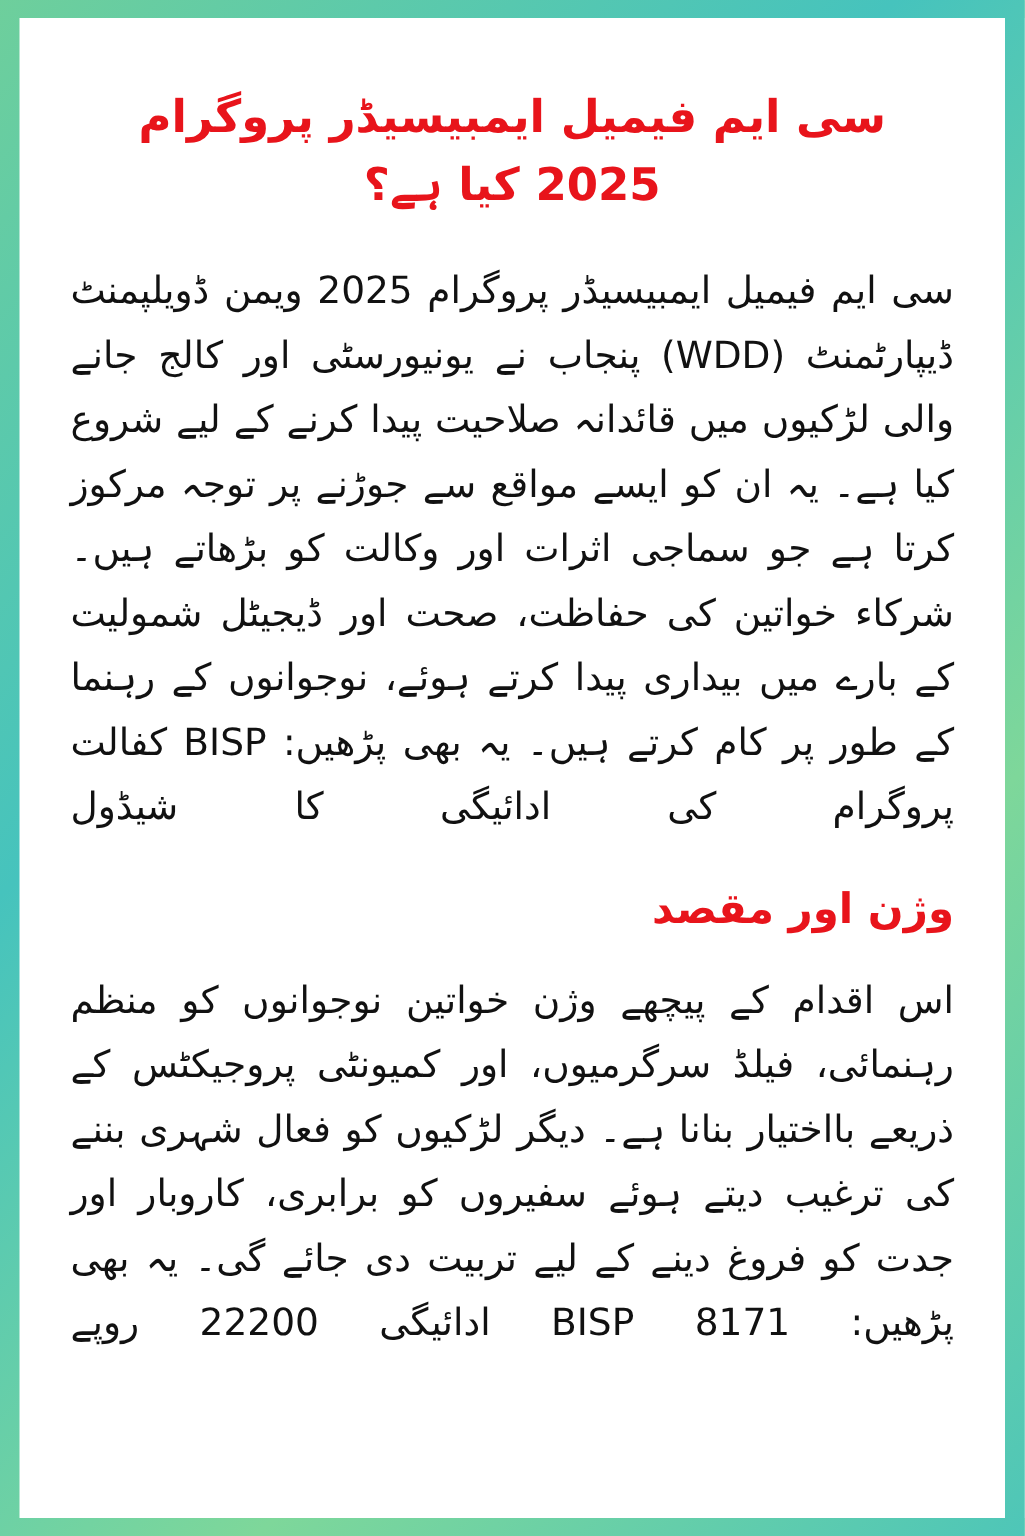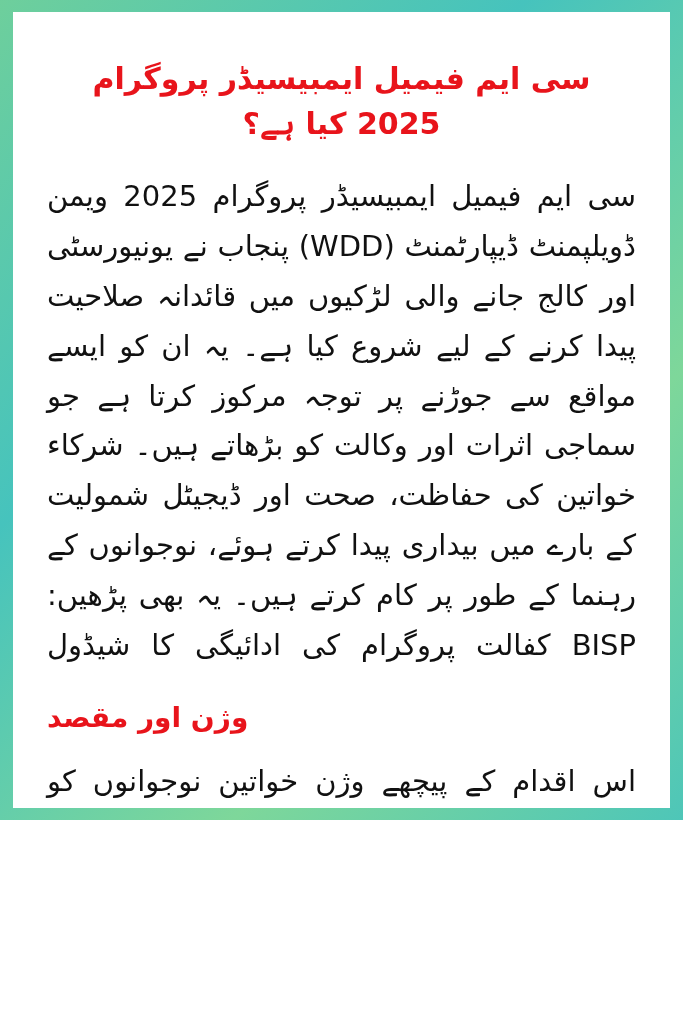--- a/index.html
+++ b/index.html
@@ -9,21 +9,21 @@
   body {
     width: 683px;
     height: 1024px;
     background: #ffffff;
     font-family: "DejaVu Sans", "Liberation Sans", sans-serif;
     overflow: hidden;
   }
   .page {
     position: relative;
     width: 683px;
-    height: 820px;
+    height: 1024px;
     box-sizing: border-box;
     background: #ffffff;
     
     border-top: 12px solid #8fd49a;
     border-bottom: 12px solid #8fd49a;
     border-left: 13px solid #55c6b5;
     border-right: 13px solid #55c6b5;
   }
   .page::before {
     content: "";
@@ -45,32 +45,32 @@
     color: #e8141b;
     font-size: 30px;
     font-weight: bold;
     text-align: center;
     line-height: 1.5;
     margin: 18px 0 26px 0;
     direction: rtl;
   }
   .body-text {
     color: #111111;
-    font-size: 29px;
+    font-size: 25px;
     line-height: 1.72;
     text-align: justify;
     text-align-last: justify;
     direction: rtl;
     margin: 0 0 14px 0;
   }
   .section-heading {
     color: #e8141b;
     font-size: 28px;
     font-weight: bold;
-    text-align: left;
+    text-align: right;
     line-height: 1.5;
     margin: 26px 0 18px 0;
     direction: rtl;
   }
 </style>
 </head>
 <body>
 
 <div class="page">
   <div class="inner">

